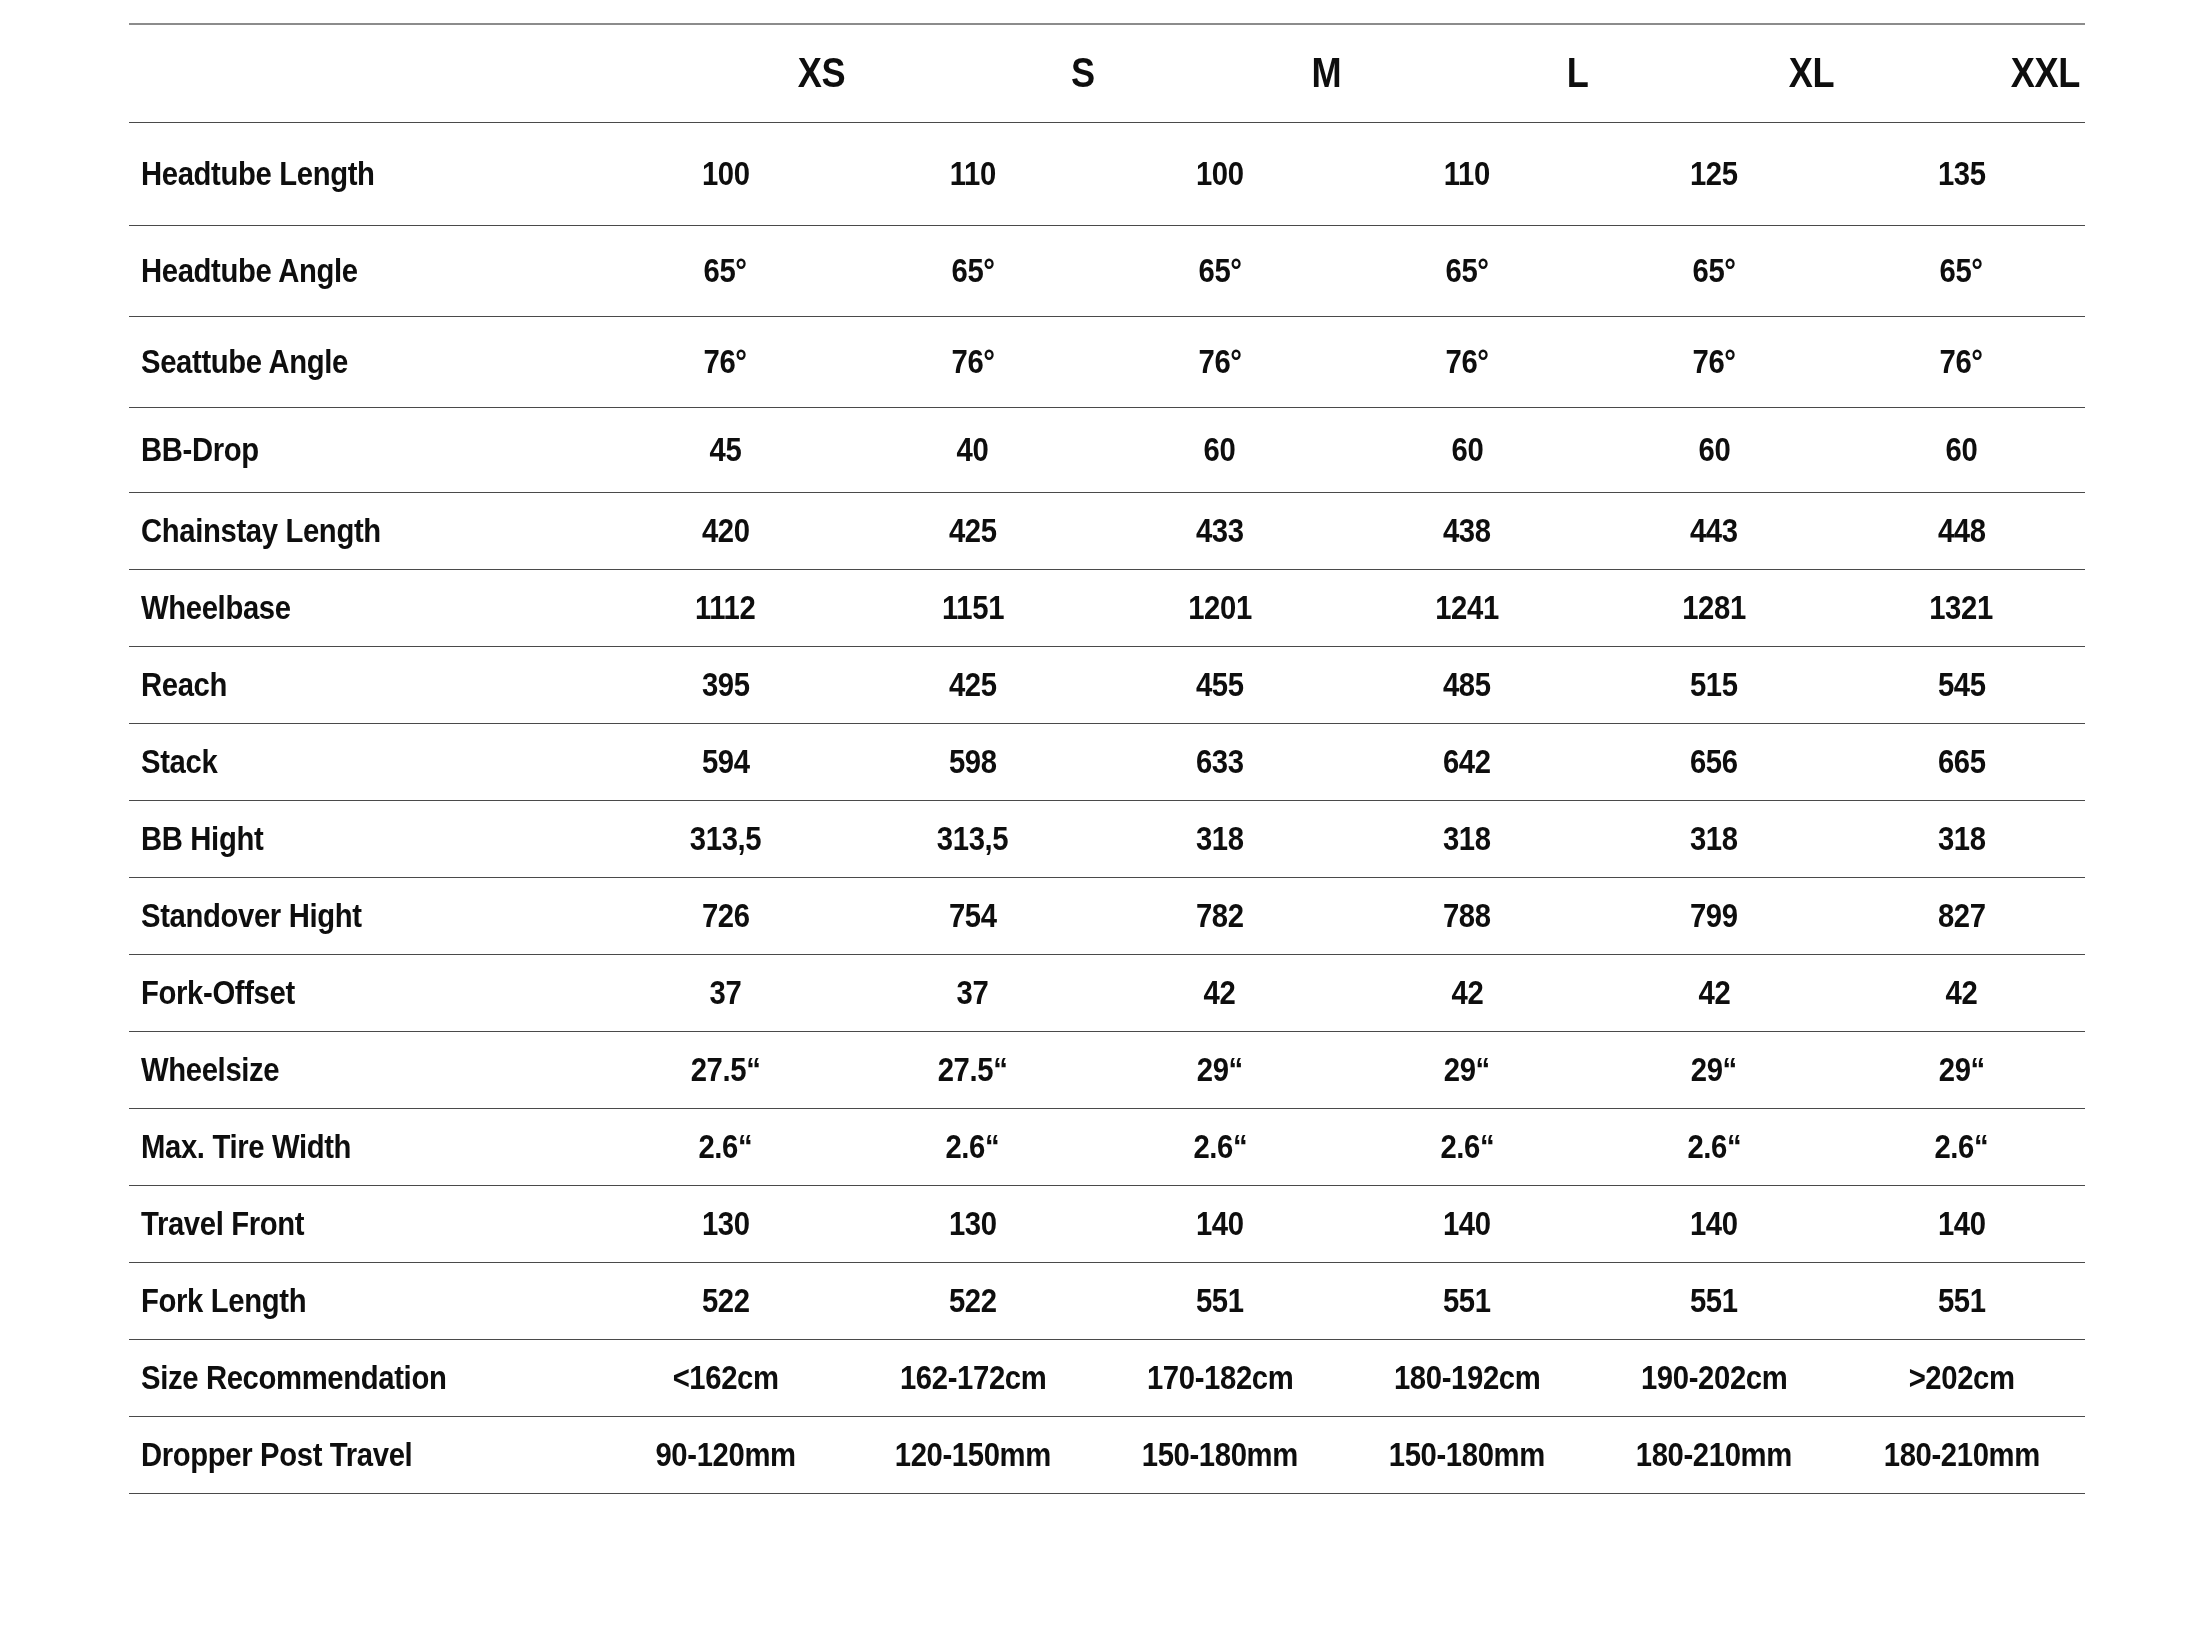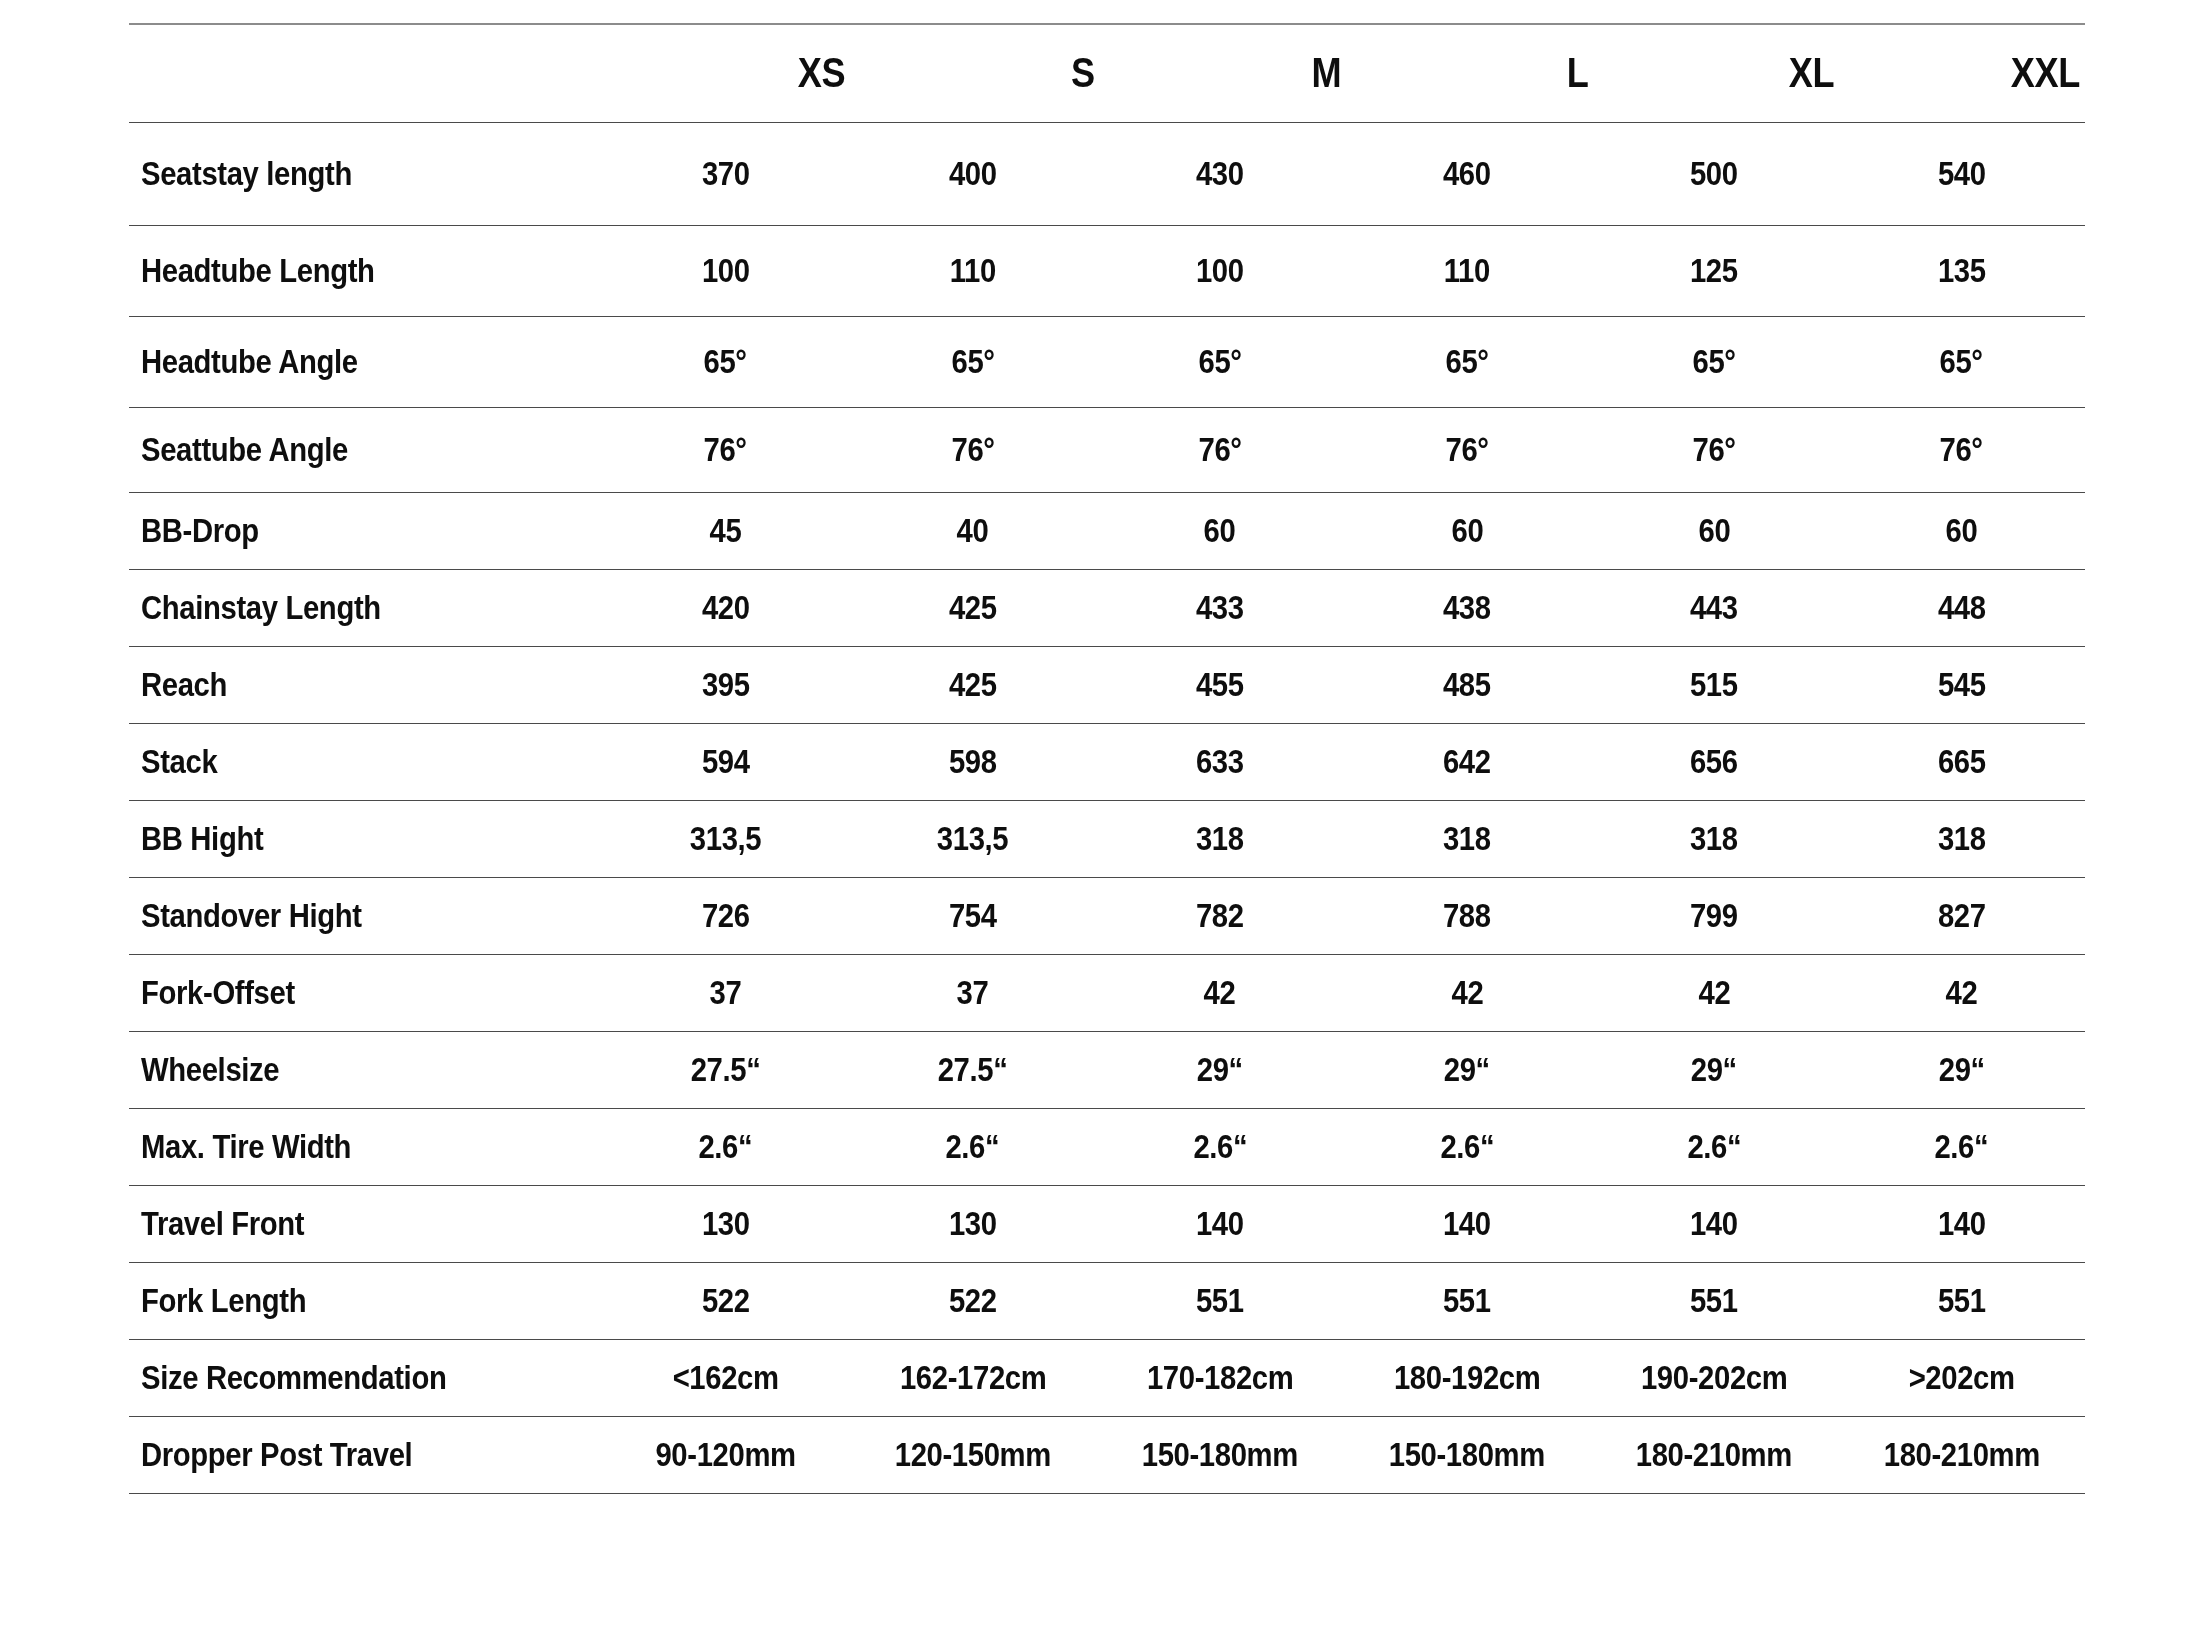--- a/index.html
+++ b/index.html
@@ -74,29 +74,20 @@
       <th><span class="cond">XS</span></th>
       <th><span class="cond">S</span></th>
       <th><span class="cond">M</span></th>
       <th><span class="cond">L</span></th>
       <th><span class="cond">XL</span></th>
       <th><span class="cond">XXL</span></th>
     </tr>
   </thead>
   <tbody>
     <tr>
-      <td class="lbl"><span class="cond">Seatstay length</span></td>
-      <td><span class="cond">370</span></td>
-      <td><span class="cond">400</span></td>
-      <td><span class="cond">430</span></td>
-      <td><span class="cond">460</span></td>
-      <td><span class="cond">500</span></td>
-      <td><span class="cond">540</span></td>
-    </tr>
-    <tr>
       <td class="lbl"><span class="cond">Headtube Length</span></td>
       <td><span class="cond">100</span></td>
       <td><span class="cond">110</span></td>
       <td><span class="cond">100</span></td>
       <td><span class="cond">110</span></td>
       <td><span class="cond">125</span></td>
       <td><span class="cond">135</span></td>
     </tr>
     <tr>
       <td class="lbl"><span class="cond">Headtube Angle</span></td>
@@ -128,20 +119,29 @@
     <tr>
       <td class="lbl"><span class="cond">Chainstay Length</span></td>
       <td><span class="cond">420</span></td>
       <td><span class="cond">425</span></td>
       <td><span class="cond">433</span></td>
       <td><span class="cond">438</span></td>
       <td><span class="cond">443</span></td>
       <td><span class="cond">448</span></td>
     </tr>
     <tr>
+      <td class="lbl"><span class="cond">Wheelbase</span></td>
+      <td><span class="cond">1112</span></td>
+      <td><span class="cond">1151</span></td>
+      <td><span class="cond">1201</span></td>
+      <td><span class="cond">1241</span></td>
+      <td><span class="cond">1281</span></td>
+      <td><span class="cond">1321</span></td>
+    </tr>
+    <tr>
       <td class="lbl"><span class="cond">Reach</span></td>
       <td><span class="cond">395</span></td>
       <td><span class="cond">425</span></td>
       <td><span class="cond">455</span></td>
       <td><span class="cond">485</span></td>
       <td><span class="cond">515</span></td>
       <td><span class="cond">545</span></td>
     </tr>
     <tr>
       <td class="lbl"><span class="cond">Stack</span></td>

